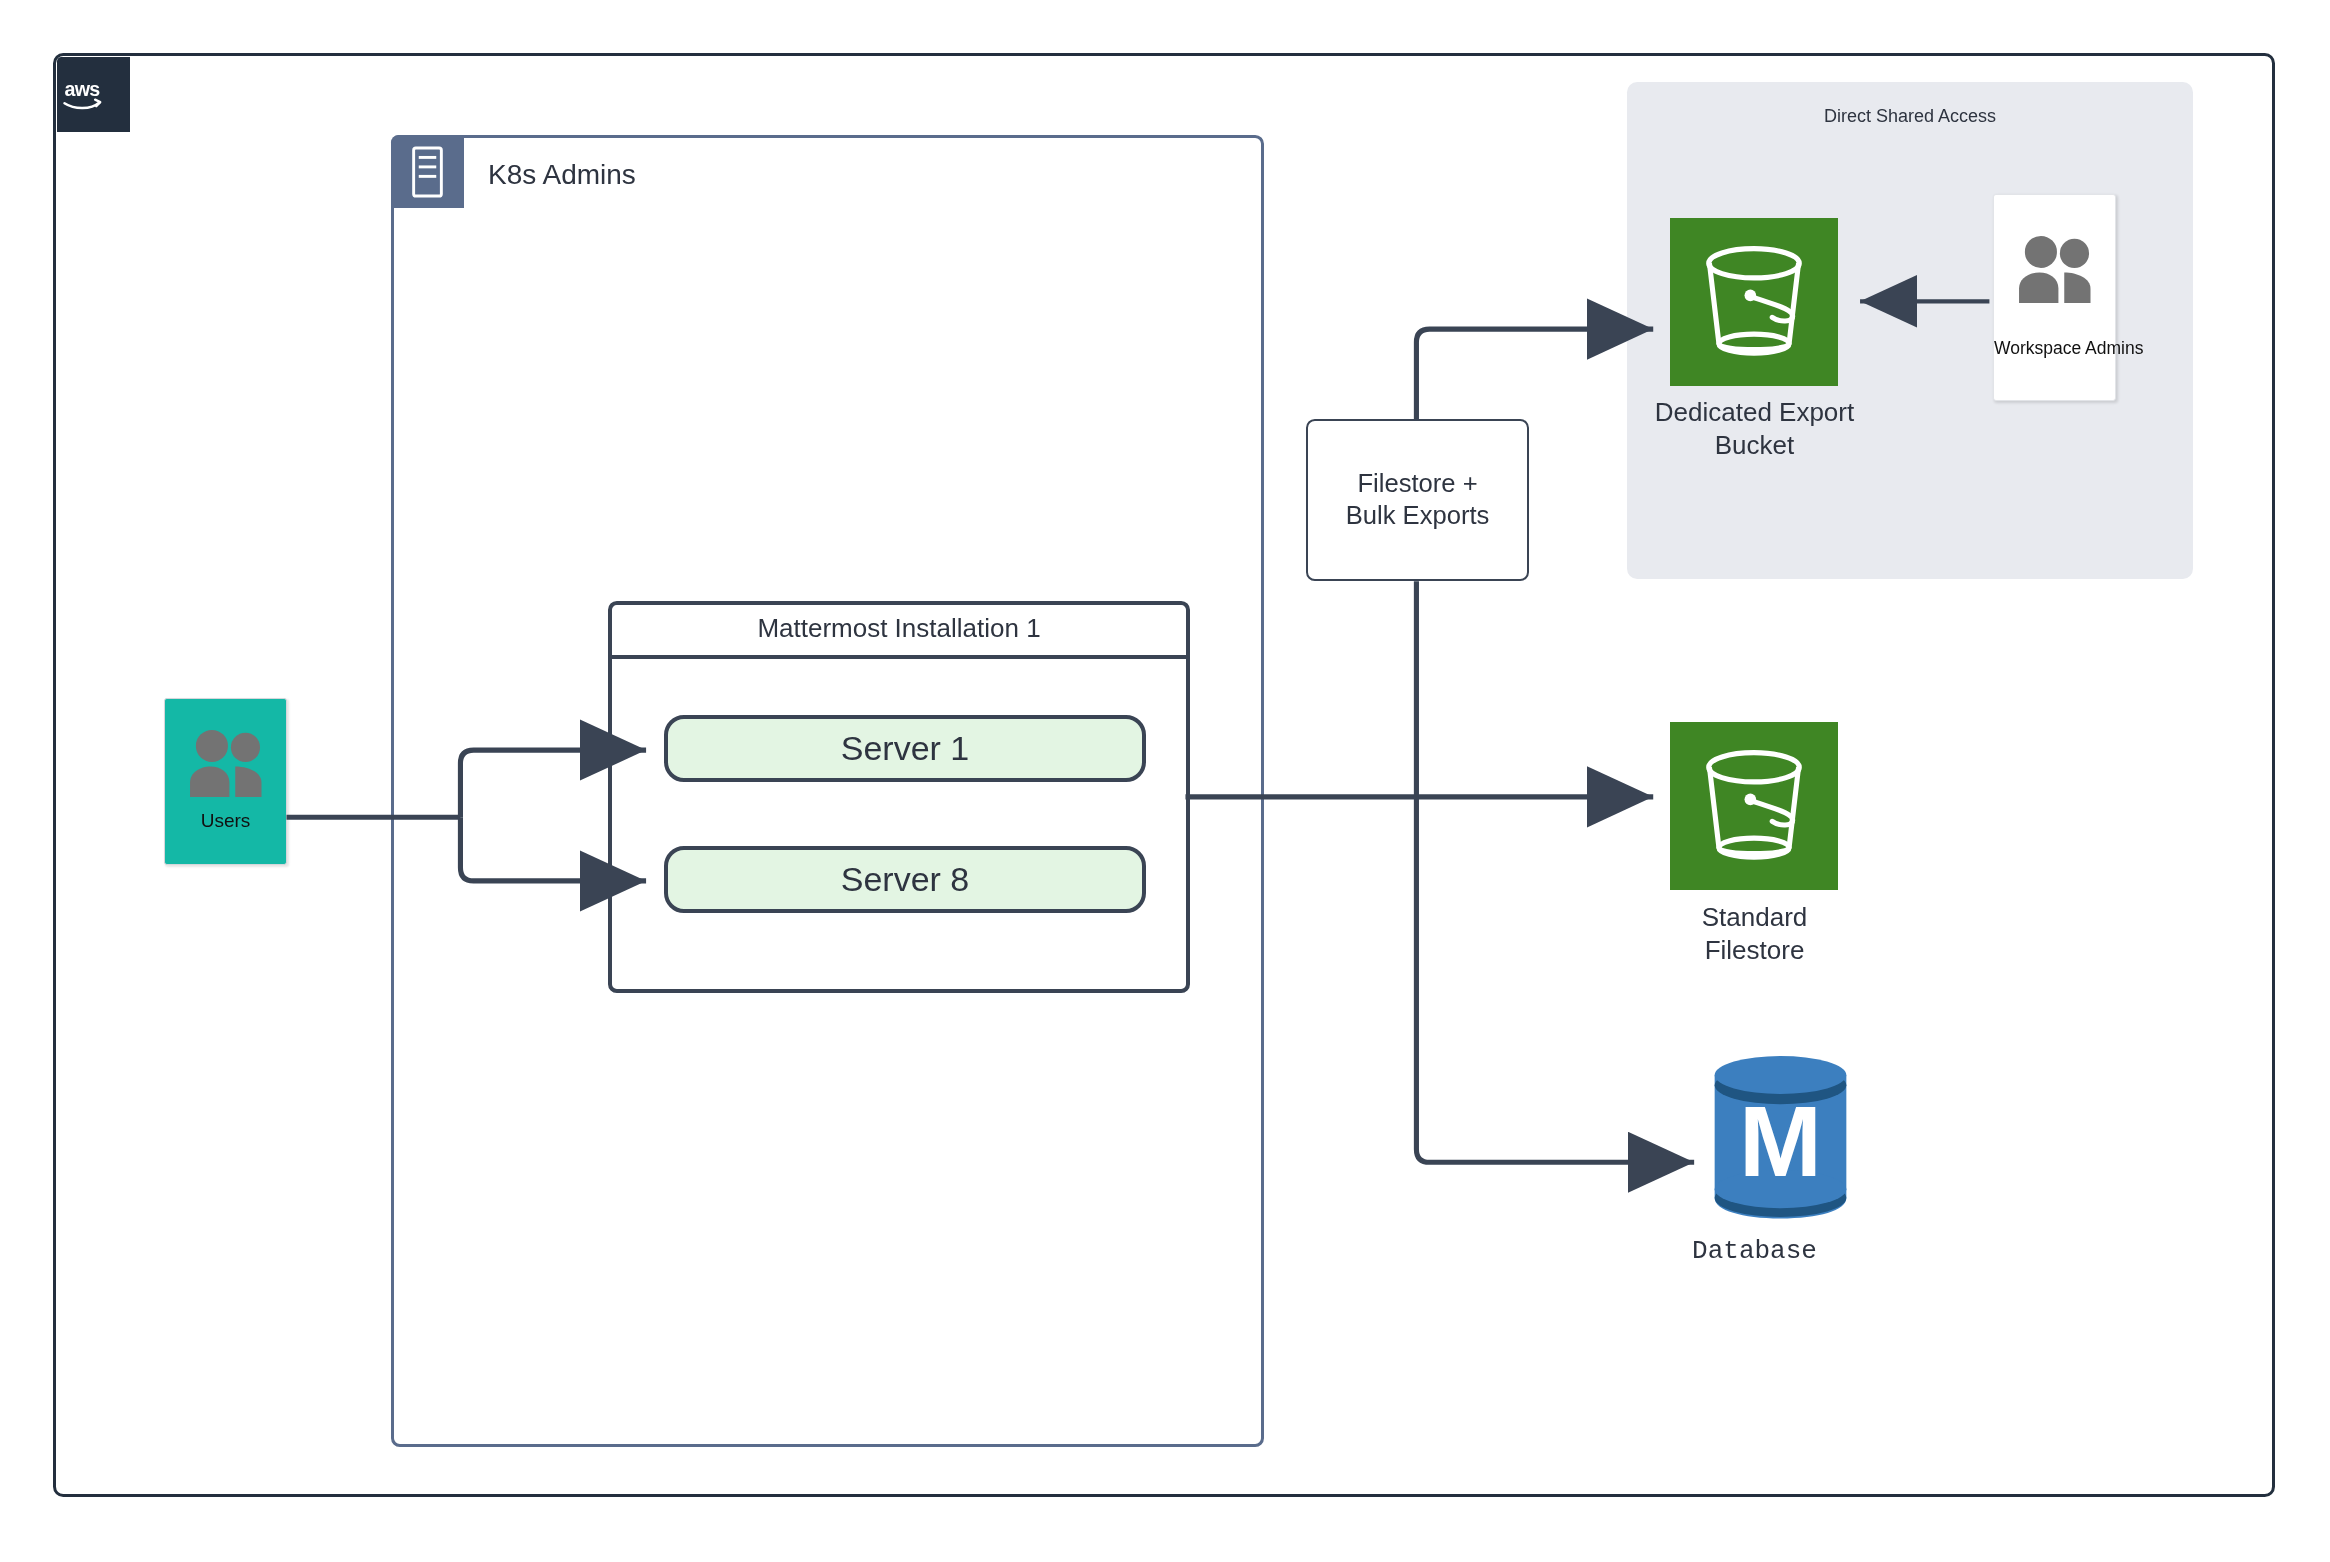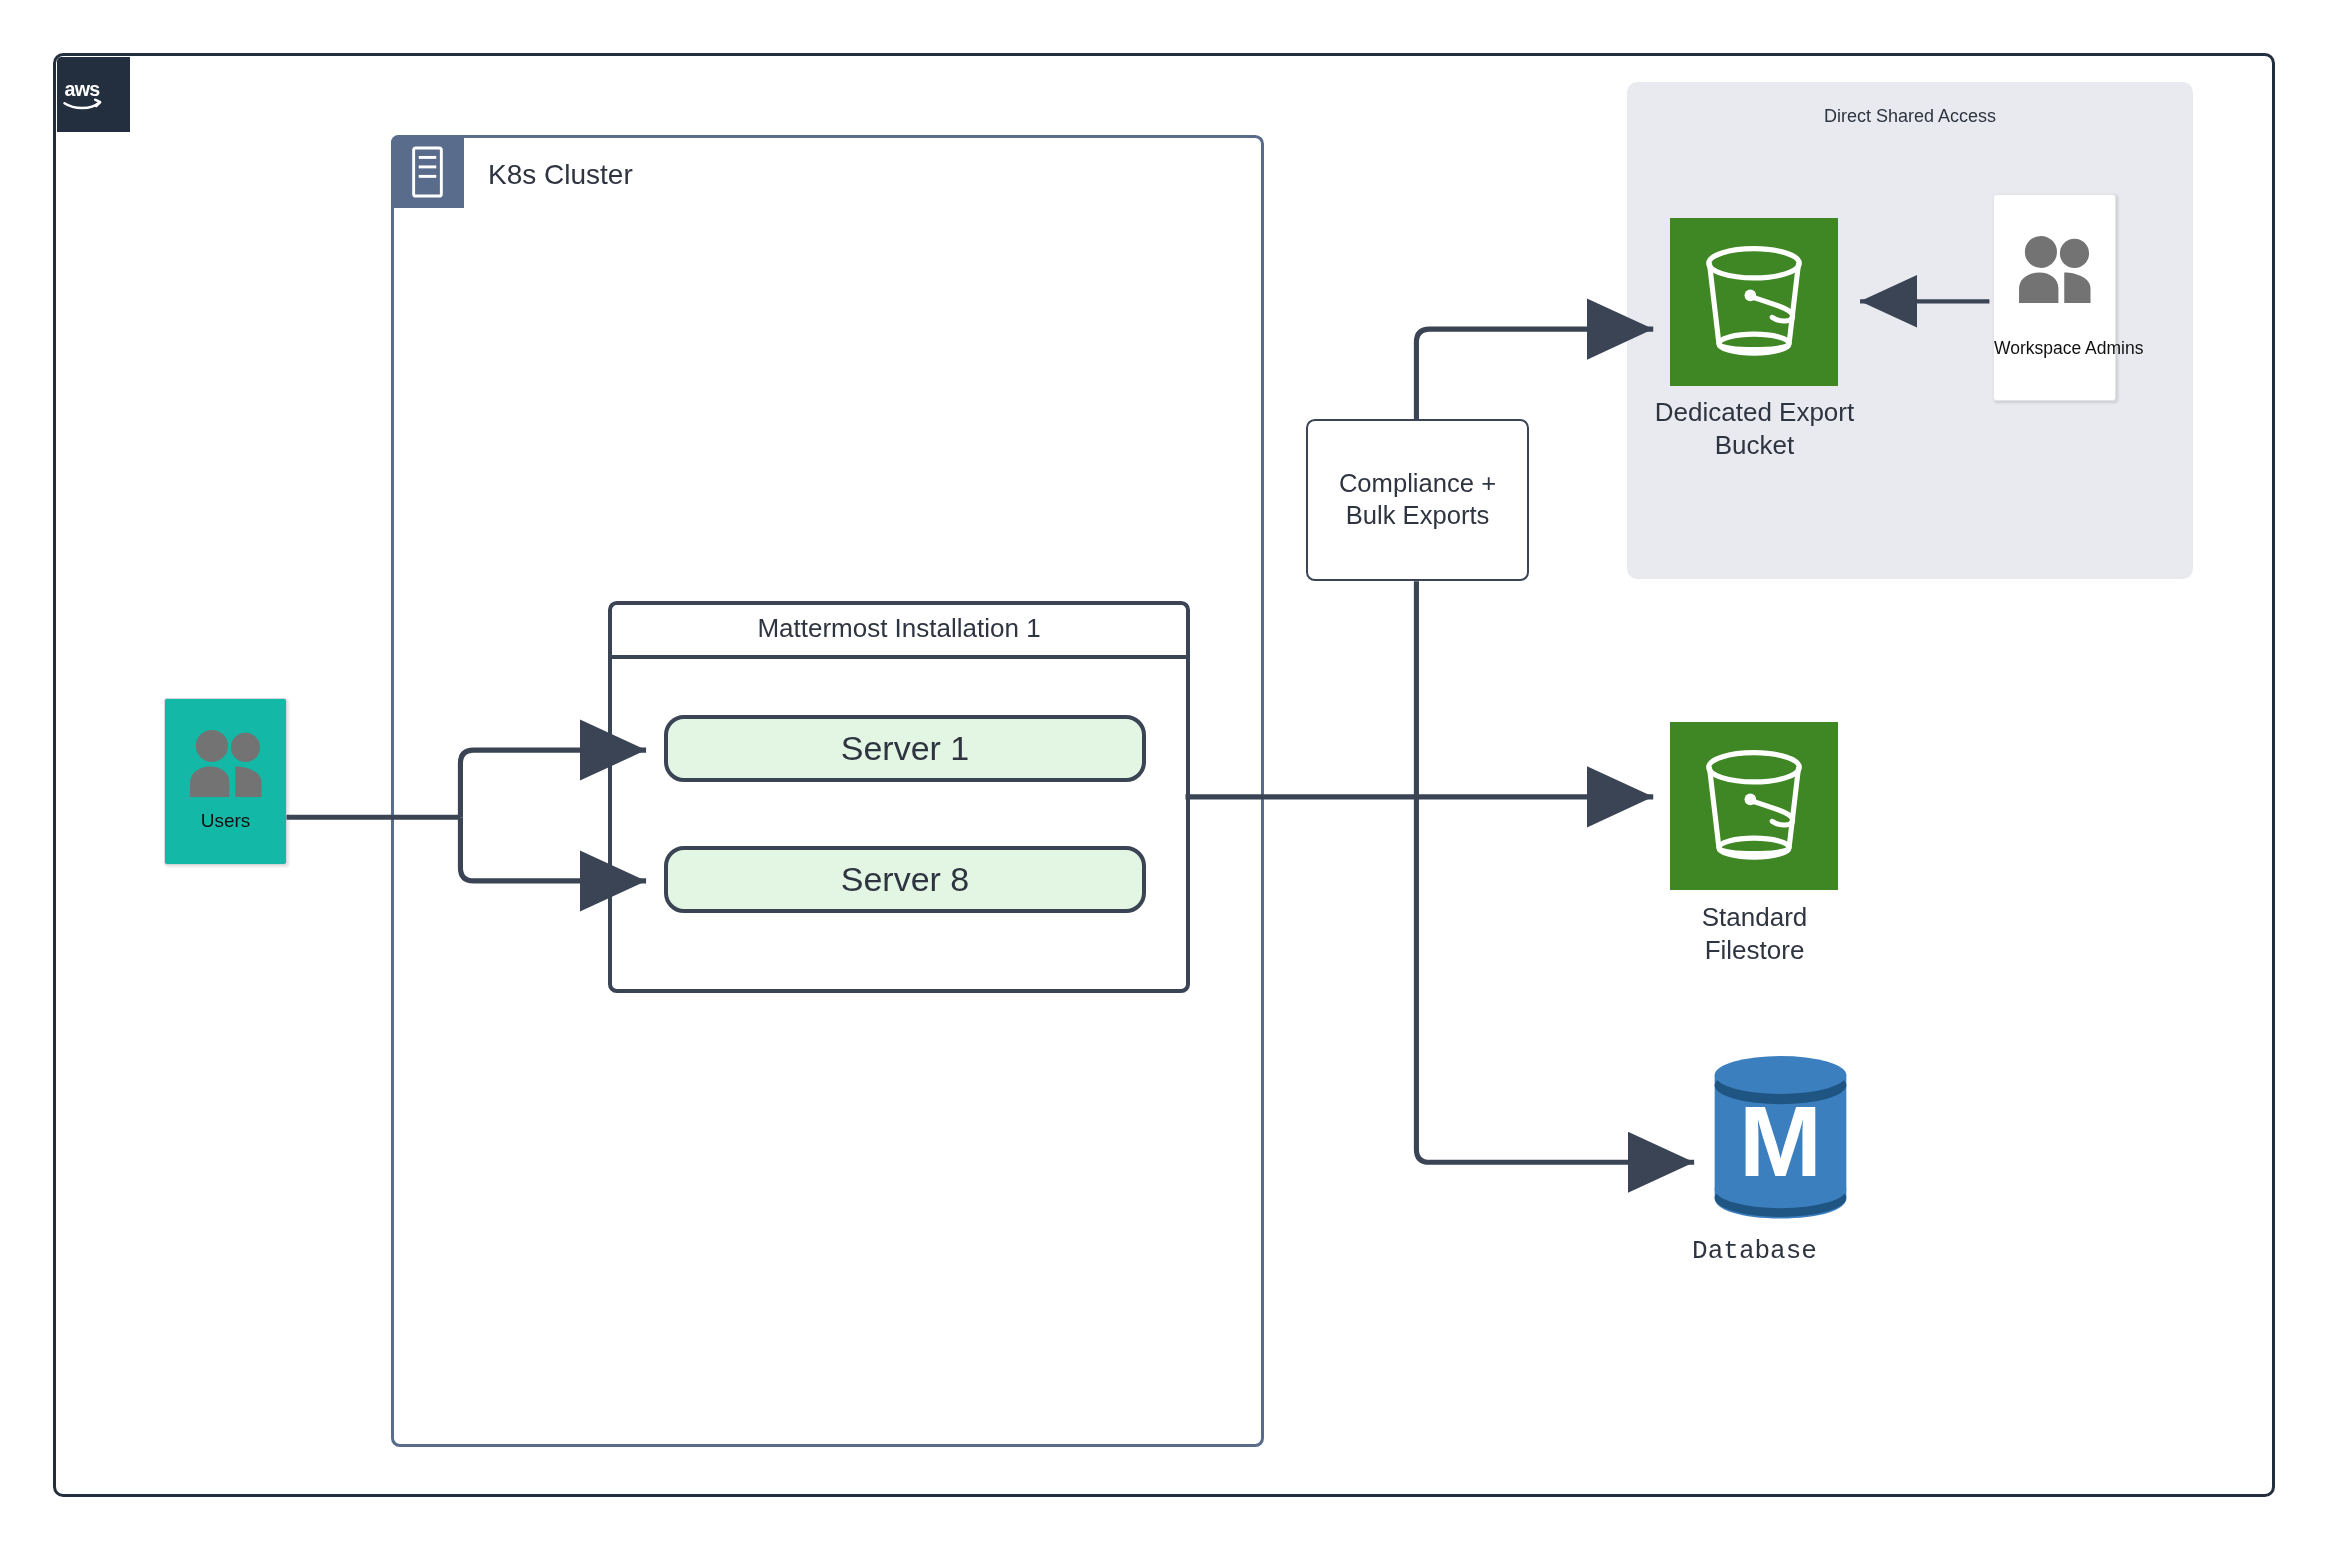--- a/index.html
+++ b/index.html
@@ -274,21 +274,21 @@
 
   <div class="k8s-box"></div>
   <div class="k8s-tab">
     <svg width="35" height="54" viewBox="0 0 48 74" aria-hidden="true">
       <rect x="5" y="4" width="38" height="66" rx="3" fill="none" stroke="#ffffff" stroke-width="4"></rect>
       <line x1="12" y1="17" x2="36" y2="17" stroke="#ffffff" stroke-width="4"></line>
       <line x1="12" y1="30" x2="36" y2="30" stroke="#ffffff" stroke-width="4"></line>
       <line x1="12" y1="43" x2="36" y2="43" stroke="#ffffff" stroke-width="4"></line>
     </svg>
   </div>
-  <div class="k8s-title">K8s Cluster</div>
+  <div class="k8s-title">K8s Admins</div>
 
   <div class="users-card">
     <span class="people">
       <svg width="91" height="70" viewBox="0 0 124 96" aria-hidden="true">
         <circle cx="42" cy="26" r="22" fill="#737373"></circle>
         <circle cx="88" cy="28" r="20" fill="#737373"></circle>
         <path d="M66 96 L66 76 C66 62 54 54 40 54 C26 54 12 62 12 76 L12 96 Z" fill="#737373"></path>
         <path d="M74 54 C92 54 110 62 110 76 L110 96 L74 96 Z" fill="#737373"></path>
       </svg>
     </span>
@@ -300,21 +300,21 @@
     <span>Mattermost Installation 1</span>
   </div>
   <div class="server-box" id="server-1">
     <span>Server 1</span>
   </div>
   <div class="server-box" id="server-2">
     <span>Server 8</span>
   </div>
 
   <div class="compliance-box">
-    <span>Compliance +</span>
+    <span>Filestore +</span>
     <span>Bulk Exports</span>
   </div>
 
   <div class="dsa-panel"></div>
   <div class="dsa-title">Direct Shared Access</div>
 
   <div class="s3-icon" id="bucket-export">
     <svg width="168" height="168" viewBox="0 0 230 230" aria-hidden="true">
       <ellipse cx="115" cy="62" rx="62" ry="20" fill="none" stroke="#ffffff" stroke-width="7"></ellipse>
       <path d="M54 62 L67 172 C70 183 160 183 163 172 L176 62" fill="none" stroke="#ffffff" stroke-width="7" stroke-linejoin="round"></path>

